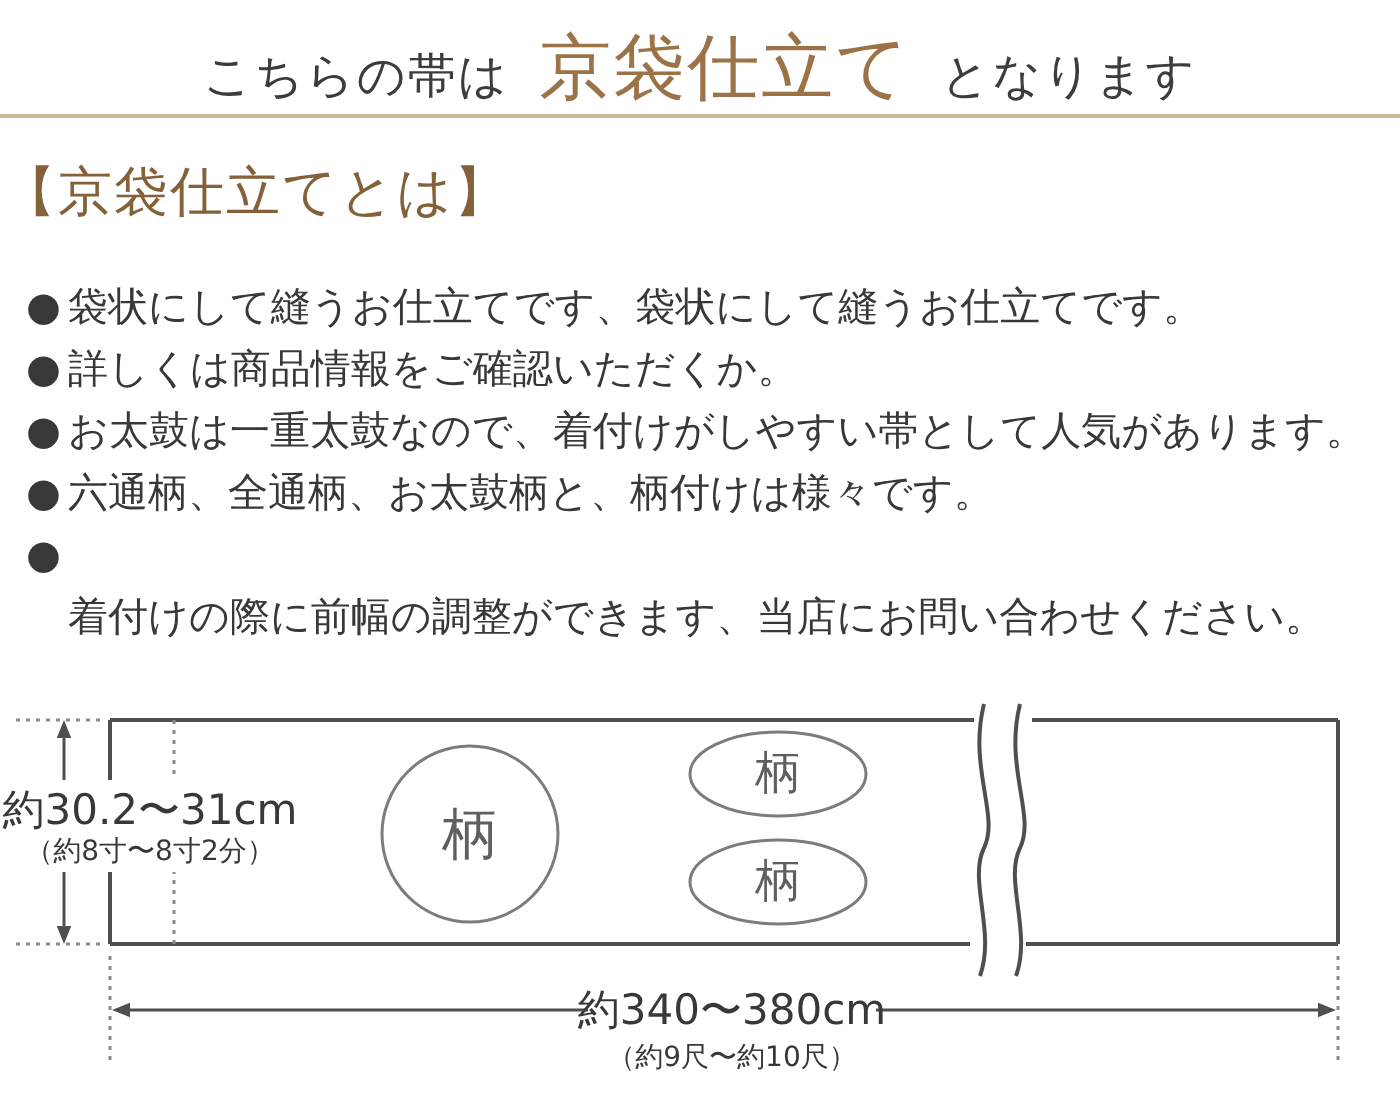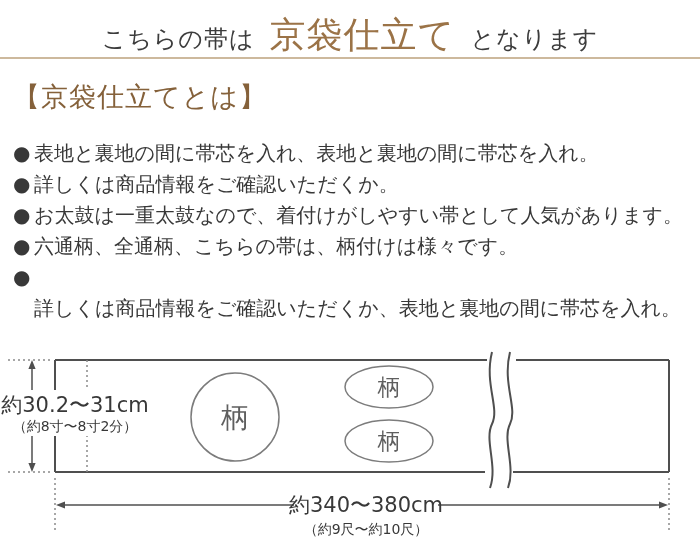--- a/index.html
+++ b/index.html
@@ -18,21 +18,21 @@
   .header .accent{
     font-size:36px;color:#9b7347;letter-spacing:1px;
     margin:0 10px;vertical-align:baseline;
   }
   .divider{
     position:absolute;top:57px;left:0;width:700px;height:2px;
     background:#cdb99d;
   }
   
   .section-title{
-    position:absolute;top:80px;left:13px;
+    position:absolute;top:80px;left:1px;
     font-size:27px;line-height:34px;color:#85613a;
     letter-spacing:1px;white-space:nowrap;
   }
   
   .bullets{
     position:absolute;top:138px;left:13px;width:680px;
     margin:0;padding:0;list-style:none;
     font-size:20px;line-height:31px;color:#383838;
   }
   .bullets li{display:flex;white-space:nowrap;}
@@ -60,38 +60,38 @@
     <span class="plain">となります</span>
   </div>
 
   <div class="divider"></div>
 
   <div class="section-title">【京袋仕立てとは】</div>
 
   <ul class="bullets">
     <li>
       <span class="glyph">●</span>
-      <span>表地と裏地の間に帯芯を入れ、表地と裏地の間に帯芯を入れ。</span>
+      <span>袋状にして縫うお仕立てです、袋状にして縫うお仕立てです。</span>
     </li>
     <li>
       <span class="glyph">●</span>
       <span>詳しくは商品情報をご確認いただくか。</span>
     </li>
     <li>
       <span class="glyph">●</span>
       <span>お太鼓は一重太鼓なので、着付けがしやすい帯として人気があります。</span>
     </li>
     <li>
       <span class="glyph">●</span>
-      <span>六通柄、全通柄、こちらの帯は、柄付けは様々です。</span>
+      <span>六通柄、全通柄、お太鼓柄と、柄付けは様々です。</span>
     </li>
     <li>
       <span class="glyph">●</span>
     </li>
-    <li class="note">詳しくは商品情報をご確認いただくか、表地と裏地の間に帯芯を入れ。</li>
+    <li class="note">着付けの際に前幅の調整ができます、当店にお問い合わせください。</li>
   </ul>
 
   <svg class="diagram" width="700" height="212" viewBox="0 0 700 212">
 
     <path d="M55,12 L487,12 M516,12 L669,12
              M55,124 L485,124 M513,124 L669,124
              M55,12 L55,124 M669,12 L669,124" fill="none" stroke="#4f4f4f" stroke-width="2"></path>
 
     <path d="M492,4 C484,36 500,60 492,76 C484,92 498,118 490,140" fill="none" stroke="#4f4f4f" stroke-width="2"></path>
     <path d="M510,4 C502,36 518,60 510,76 C502,92 516,118 508,140" fill="none" stroke="#4f4f4f" stroke-width="2"></path>

